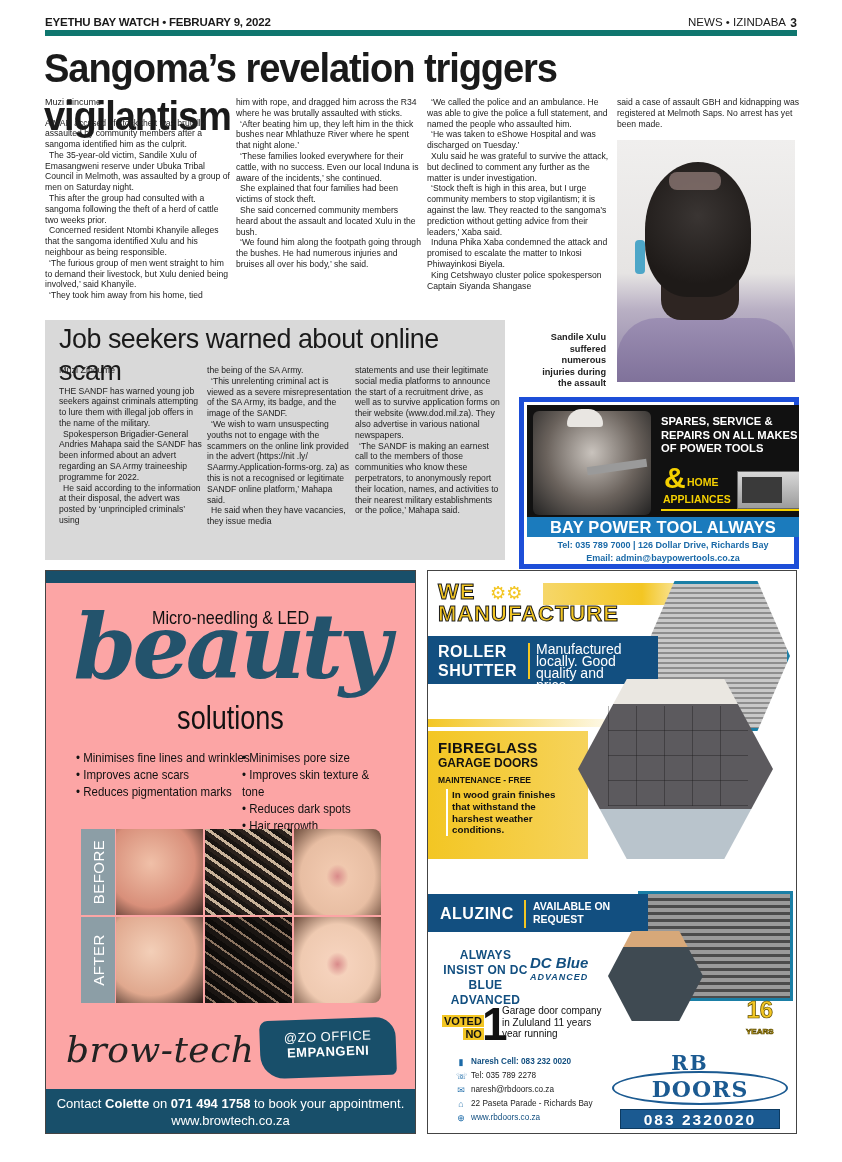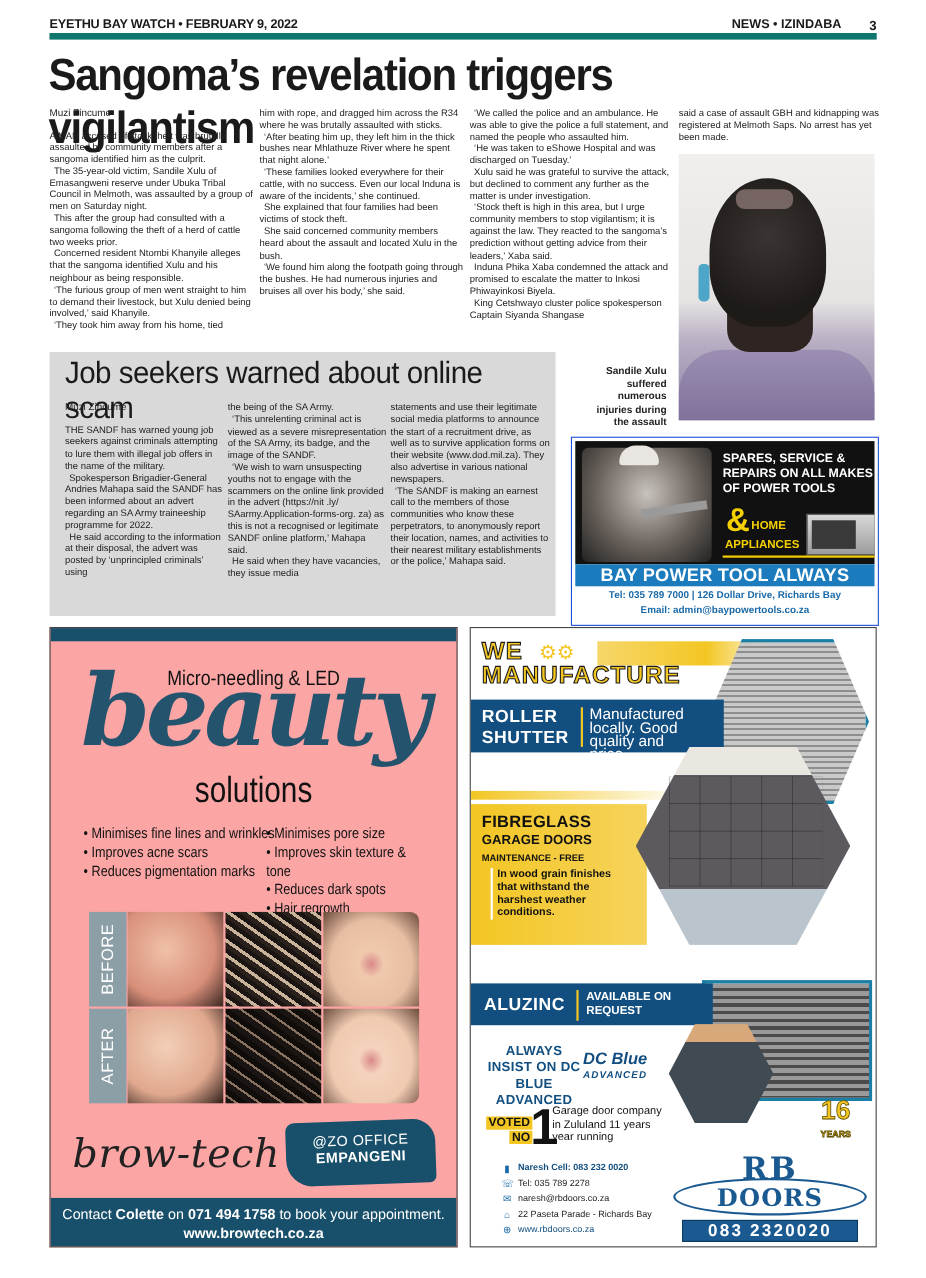--- a/index.html
+++ b/index.html
@@ -2,21 +2,21 @@
 <html><head>
 <meta charset="utf-8">
 <style>
   * { box-sizing: border-box; margin: 0; padding: 0; }
   html, body { width: 842px; height: 1162px; background: #ffffff; overflow: hidden; }
   body { position: relative; font-family: "Liberation Sans", sans-serif; color: #1a1a1a; }
 
   
   .masthead { position: absolute; left: 45px; top: 14px; width: 752px; height: 22px; border-bottom: 6px solid #0f766e; }
   .masthead .left { position: absolute; left: 0; top: 2px; font-size: 11.5px; font-weight: bold; letter-spacing: -0.2px; }
-  .masthead .right { position: absolute; right: 32px; top: 2px; font-size: 11.5px; font-weight: bold; }
+  .masthead .right { position: absolute; right: 11px; top: 2px; font-size: 11.5px; font-weight: normal; }
   .masthead .pageno { position: absolute; right: 0; top: 2px; font-size: 12px; font-weight: bold; }
 
   .headline { position: absolute; left: 44px; top: 44px; width: 760px; font-size: 41px; font-weight: bold; letter-spacing: -1.2px; line-height: 48px; font-family: "Liberation Sans", sans-serif; transform: scaleX(0.93); transform-origin: left top; }
 
   .byline { font-size: 9px; line-height: 11.5px; color: #222; }
   .col { position: absolute; font-size: 8.6px; line-height: 10.8px; color: #222; }
   .col p { text-indent: 4px; }
   .col p.first { text-indent: 0; }
 
   
@@ -27,21 +27,21 @@
   .photo .shirt { position: absolute; left: 0; top: 178px; width: 178px; height: 70px; background: linear-gradient(180deg, #9c8fb3, #7d6f98); border-radius: 40px 40px 0 0; }
   .photo .mask { position: absolute; left: 18px; top: 100px; width: 10px; height: 34px; border-radius: 4px; background: #4da6c8; }
 
   .caption { position: absolute; left: 528px; top: 332px; width: 78px; text-align: right; font-size: 9.2px; font-weight: bold; line-height: 11.5px; color: #222; }
 
   
   .jobbox { position: absolute; left: 45px; top: 320px; width: 460px; height: 240px; background: #d9d9d9; }
   .jobbox h2 { position: absolute; left: 14px; top: 3px; font-size: 28px; font-weight: normal; letter-spacing: -0.5px; transform: scaleX(0.96); transform-origin: left top; }
 
   
-  .bayad { position: absolute; left: 519px; top: 397px; width: 280px; height: 172px; border: 1px solid #1d4ed8; padding: 3px; }
+  .bayad { position: absolute; left: 519px; top: 397px; width: 280px; height: 172px; border: 5px solid #1d4ed8; padding: 3px; }
   .bayad .top { position: absolute; left: 3px; top: 3px; width: 272px; height: 112px; background: #111; overflow: hidden; }
   .bayad .worker { position: absolute; left: 6px; top: 6px; width: 118px; height: 104px; background: radial-gradient(ellipse at 50% 40%, #c9c3bd 0%, #6a625c 55%, #222 100%); border-radius: 6px; }
   .bayad .hat { position: absolute; left: 40px; top: 4px; width: 36px; height: 18px; border-radius: 18px 18px 4px 4px; background: #e9e6e2; }
   .bayad .drill { position: absolute; left: 60px; top: 58px; width: 60px; height: 8px; background: #9a9a9a; transform: rotate(-8deg); }
   .bayad .tagline { position: absolute; left: 134px; top: 10px; width: 140px; color: #fff; font-weight: bold; font-size: 11.2px; line-height: 13.5px; }
   .bayad .amp { position: absolute; left: 137px; top: 58px; color: #f5d000; font-weight: bold; font-size: 30px; line-height: 30px; }
   .bayad .home { position: absolute; left: 160px; top: 71px; color: #f5d000; font-weight: bold; font-size: 10.5px; }
   .bayad .appl { position: absolute; left: 136px; top: 88px; color: #f5d000; font-weight: bold; font-size: 10.5px; }
   .bayad .microwave { position: absolute; left: 210px; top: 66px; width: 64px; height: 38px; background: linear-gradient(180deg, #d8d8d8, #9c9c9c); border: 1px solid #666; }
   .bayad .microwave .door { position: absolute; left: 4px; top: 5px; width: 40px; height: 26px; background: #3a3a3a; }
@@ -107,21 +107,21 @@
   .rbad .one { position: absolute; left: 54px; top: 430px; color: #111; font-weight: bold; font-size: 46px; line-height: 46px; }
   .rbad .votedesc { position: absolute; left: 74px; top: 434px; color: #111; font-size: 10px; line-height: 11.5px; }
   .rbad .sixteen { position: absolute; left: 318px; top: 428px; color: #f3c623; font-weight: bold; font-size: 24px; -webkit-text-stroke: 0.7px #5a4a00; text-align: center; line-height: 22px; }
   .rbad .sixteen small { display: block; font-size: 8px; }
   .rbad .contacts { position: absolute; left: 28px; top: 484px; font-size: 8.2px; line-height: 14px; color: #222; }
   .rbad .contacts .row { display: flex; align-items: center; gap: 5px; }
   .rbad .contacts .ico { width: 10px; height: 10px; color: #1b6aa8; font-size: 9px; line-height: 10px; text-align: center; }
   .rbad .contacts .bold { color: #124f80; font-weight: bold; }
   .rbad .contacts .link { color: #124f80; }
   .rbad .logo { position: absolute; left: 184px; top: 478px; width: 176px; height: 80px; }
-  .rbad .logo .rb { position: absolute; left: 40px; top: 0; width: 96px; text-align: center; font-family: "DejaVu Serif", serif; font-weight: bold; font-size: 28px; line-height: 28px; color: #1b5a91; letter-spacing: 2px; }
+  .rbad .logo .rb { position: absolute; left: 30px; top: 0; width: 96px; text-align: center; font-family: "DejaVu Serif", serif; font-weight: bold; font-size: 20px; line-height: 28px; color: #1b5a91; letter-spacing: 2px; }
   .rbad .logo .oval { position: absolute; left: 0; top: 22px; width: 176px; height: 34px; border: 2px solid #1b5a91; border-radius: 50%; }
   .rbad .logo .doors { position: absolute; left: 14px; top: 28px; width: 148px; text-align: center; font-family: "DejaVu Serif", serif; font-weight: bold; font-size: 22px; line-height: 24px; color: #1b5a91; letter-spacing: 1px; }
   .rbad .logo .phone { position: absolute; left: 8px; top: 60px; width: 160px; height: 20px; background: #1b5a91; color: #fff; text-align: center; font-weight: bold; font-size: 15.5px; line-height: 20px; letter-spacing: 2px; border: 1px solid #0d3a60; }
 </style>
 </head>
 <body>
 
 <div class="masthead">
   <span class="left">EYETHU BAY WATCH • FEBRUARY 9, 2022</span>
   <span class="right">NEWS • IZINDABA</span>
@@ -245,21 +245,21 @@
     <div class="cell hair2" style="left:124px; top:88px;"></div>
     <div class="cell lips2" style="left:213px; top:88px; border-radius:0 0 8px 0;"></div>
   </div>
   <div class="logo">brow-tech</div>
   <div class="office">
     <div class="a">@ZO OFFICE</div>
     <div class="b">EMPANGENI</div>
   </div>
   <div class="footbar">
     <div><span>Contact </span><b>Colette</b><span> on </span><b>071 494 1758</b><span> to book your appointment.</span></div>
-    <div style="font-weight:bold;">www.browtech.co.za</div>
+    <div style="font-weight:normal;">www.browtech.co.za</div>
   </div>
 </div>
 
 <div class="rbad">
   <div class="goldband"></div>
   <div class="we"><span>WE</span><br><span>MANUFACTURE</span></div>
   <div class="gears">⚙⚙</div>
   <div class="hex1"></div>
   <div class="rollerbar"></div>
   <div class="roller" style="width:86px;">ROLLER SHUTTER</div>

